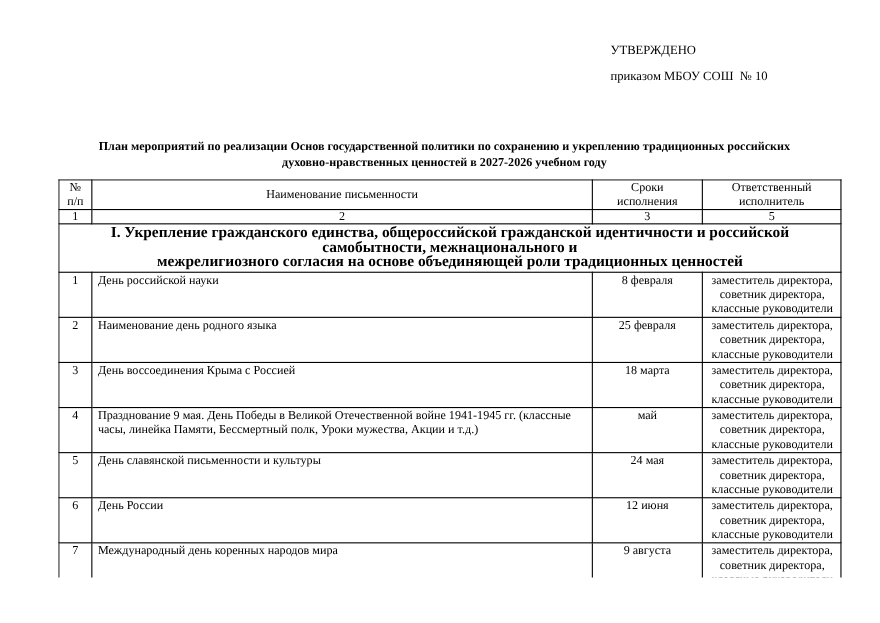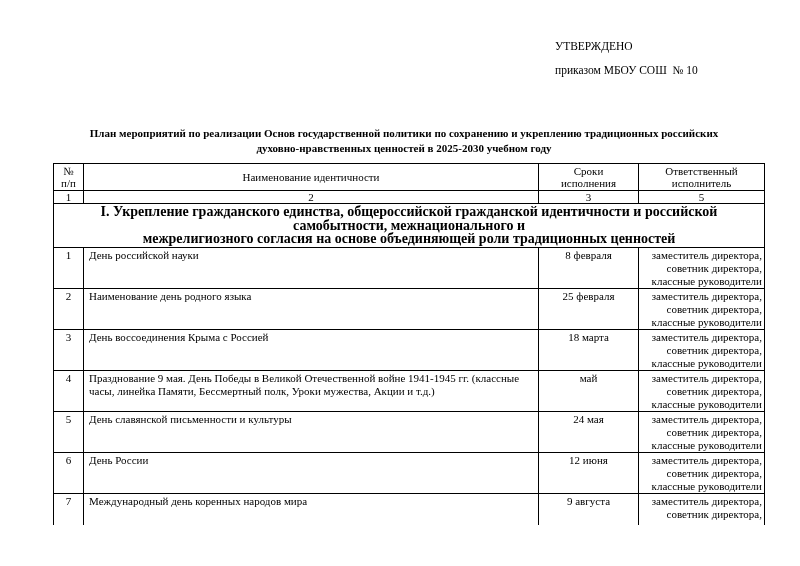--- a/index.html
+++ b/index.html
@@ -74,46 +74,46 @@
     height: 30px;
     font-size: 14px;
     line-height: 13.5px;
     white-space: pre-line;
     padding: 1px 3px;
   }
   tr.data-row td { height: 39px; padding-top: 1px; }
   td.c-num  { text-align: center; }
   td.c-name { text-align: left; padding-left: 5px !important; margin-left: 36px; }
   td.c-date { text-align: center; }
-  td.c-resp { text-align: right; padding-left: 3px !important; }
+  td.c-resp { text-align: center; padding-left: 3px !important; }
 </style>
 </head>
 <body>
 
 <div class="approval-block">
   <div class="line approval-stamp">УТВЕРЖДЕНО</div>
   <div class="line">приказом МБОУ СОШ &nbsp;№ 10</div>
 </div>
 
 <div class="doc-title">План мероприятий по реализации Основ государственной политики по сохранению и укреплению традиционных российских
-духовно-нравственных ценностей в 2025-2030 учебном году</div>
+духовно-нравственных ценностей в 2027-2026 учебном году</div>
 
 <div class="table-wrap">
   <table class="events">
     <colgroup>
       <col class="col-num">
         <col class="col-name">
         <col class="col-term">
         <col class="col-resp">
     </colgroup>
     <thead>
       <tr>
         <th>№
 п/п</th>
-        <th>Наименование идентичности</th>
+        <th>Наименование письменности</th>
         <th>Сроки
 исполнения</th>
         <th>Ответственный
 исполнитель</th>
       </tr>
       <tr class="numbers-row">
         <td>1</td>
         <td>2</td>
         <td>3</td>
         <td>5</td>

